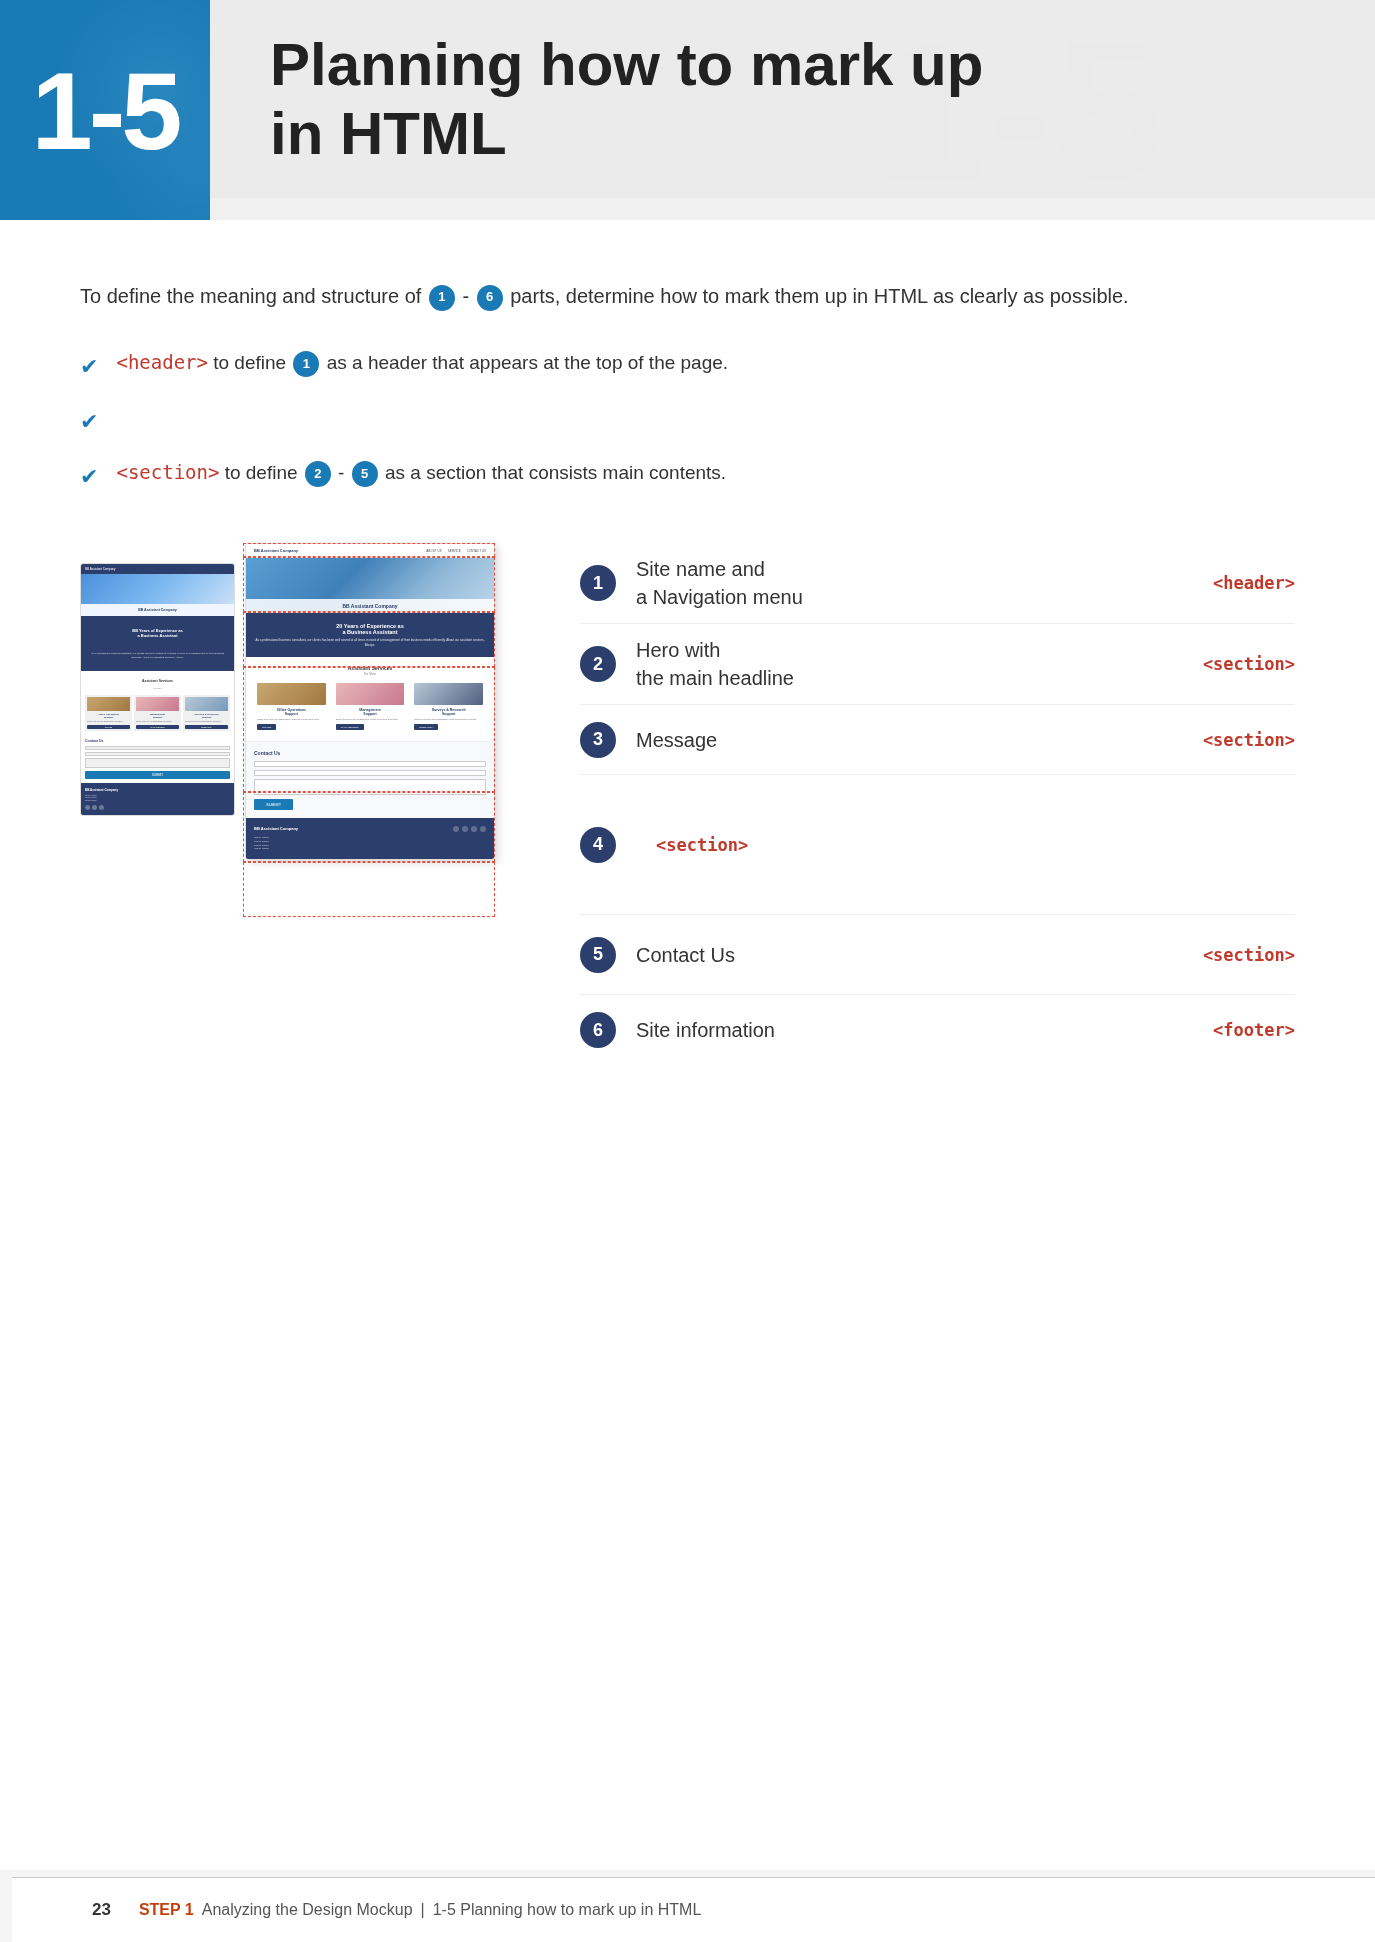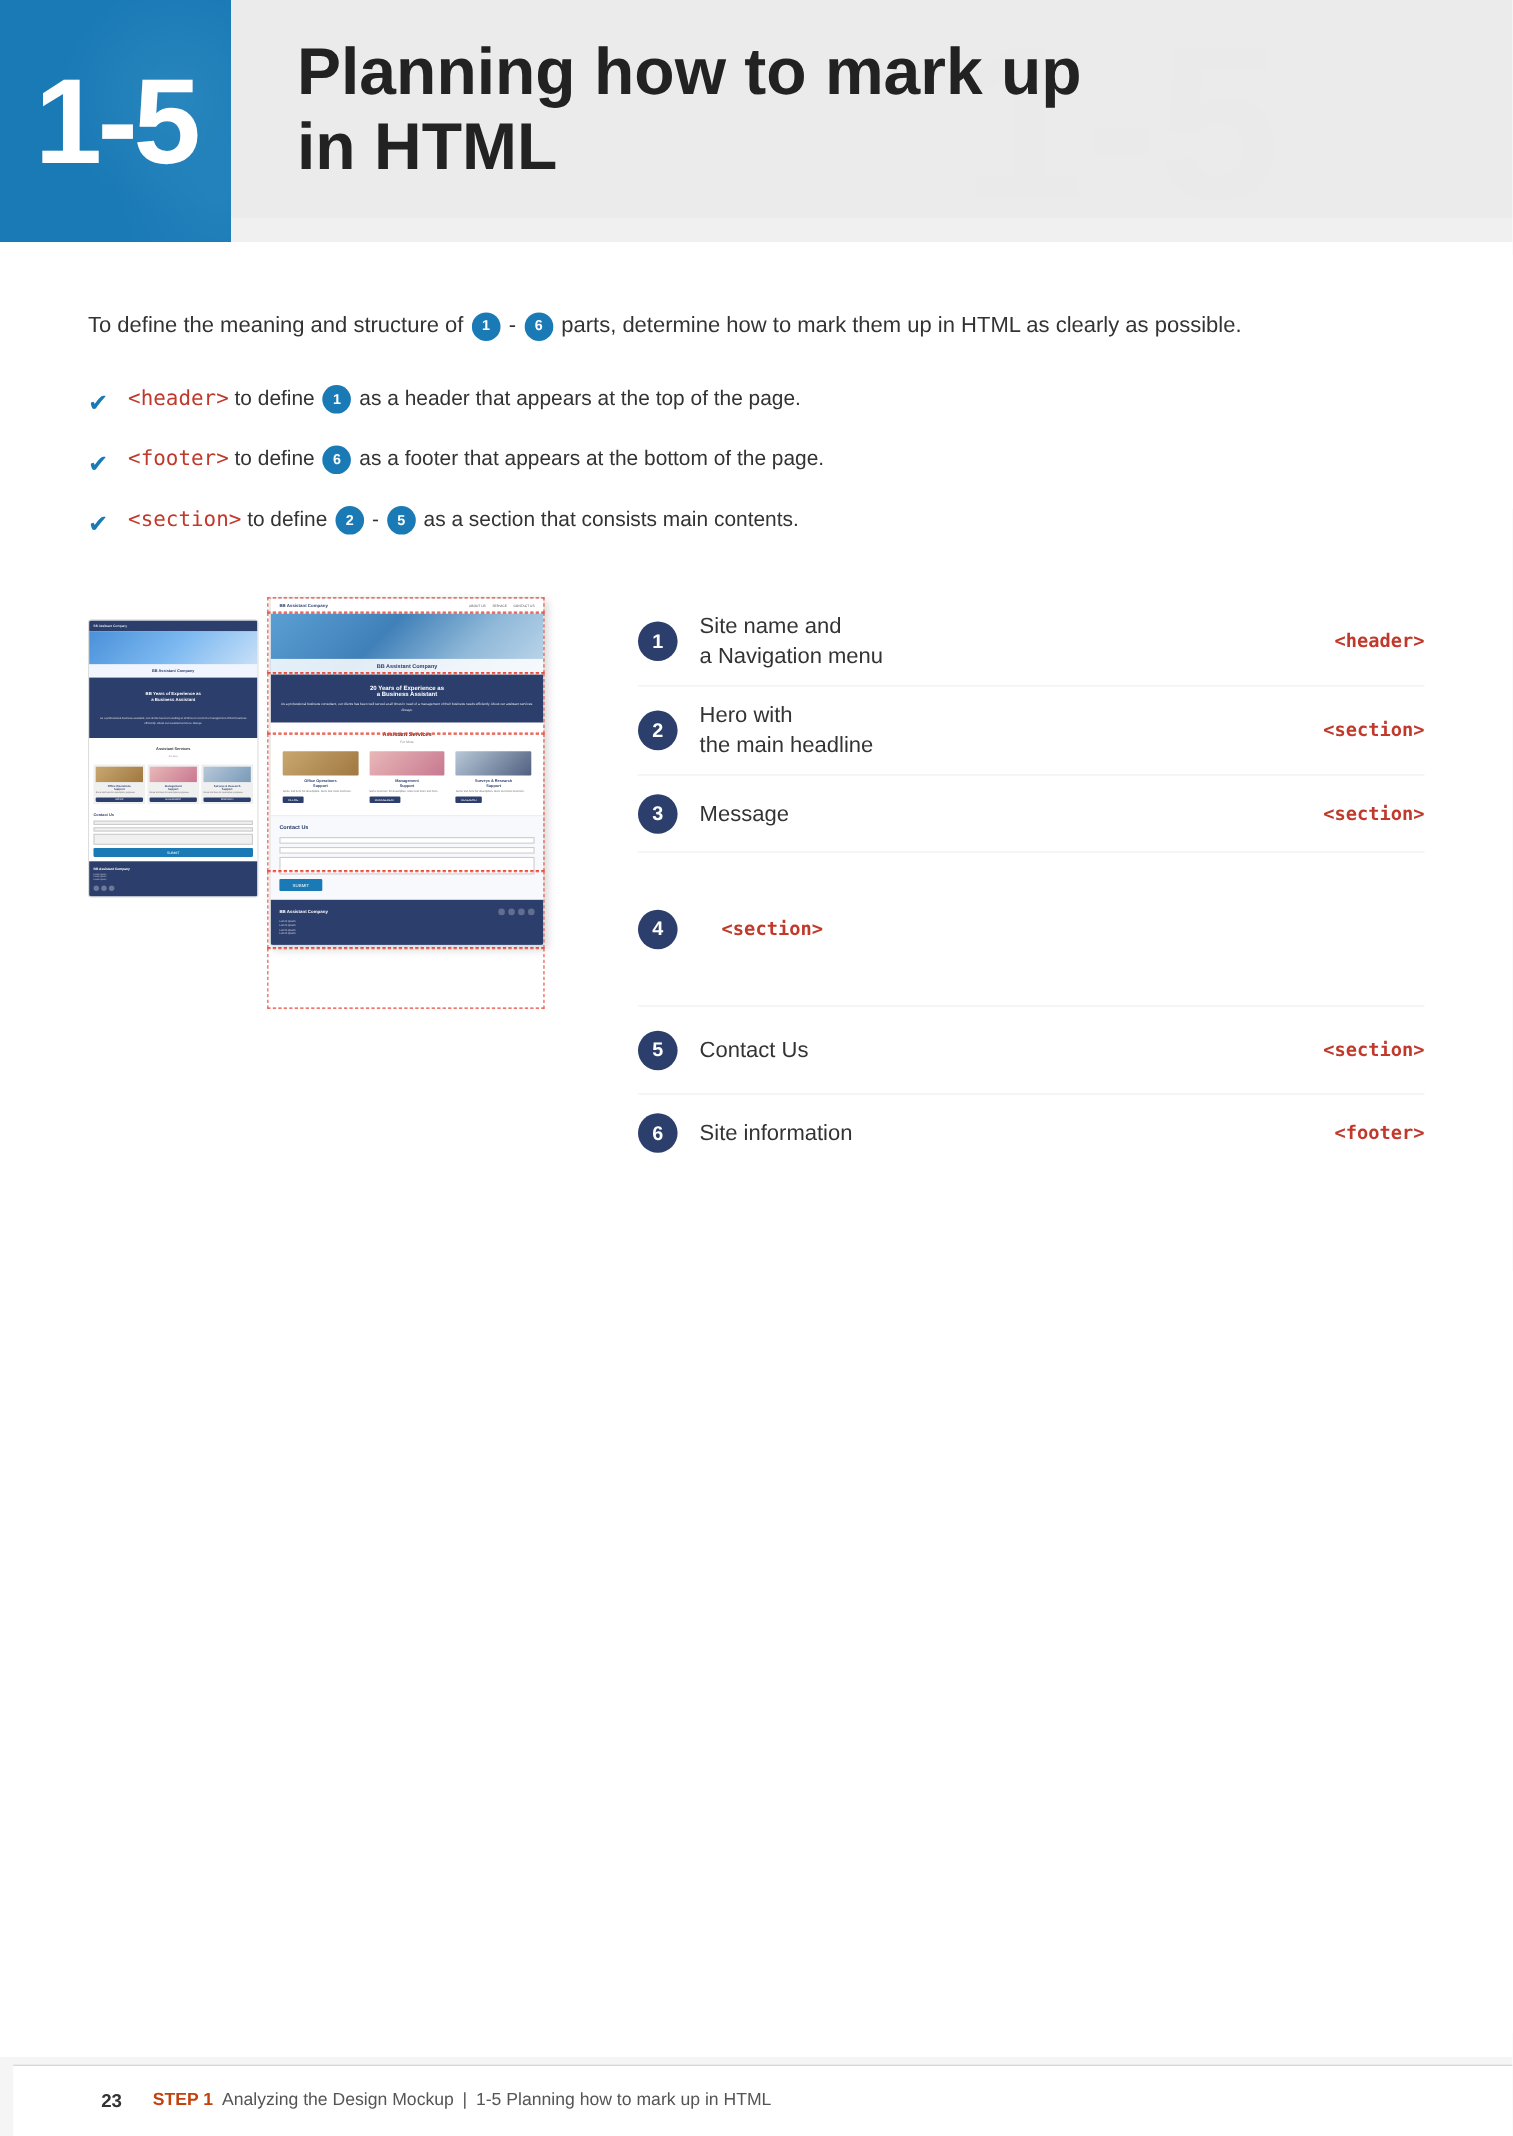--- a/index.html
+++ b/index.html
@@ -606,26 +606,20 @@
       <span class="check-icon">✔</span>
       <span>
         <span class="code-tag">&lt;header&gt;</span>
         to define
         <span class="circle-badge circle-blue">1</span>
         as a header that appears at the top of the page.
       </span>
     </li>
     <li>
       <span class="check-icon">✔</span>
-      <span>
-        <span class="code-tag">&lt;footer&gt;</span>
-        to define
-        <span class="circle-badge circle-blue">6</span>
-        as a footer that appears at the bottom of the page.
-      </span>
     </li>
     <li>
       <span class="check-icon">✔</span>
       <span>
         <span class="code-tag">&lt;section&gt;</span>
         to define
         <span class="circle-badge circle-blue">2</span>
         -
         <span class="circle-badge circle-blue">5</span>
         as a section that consists main contents.

